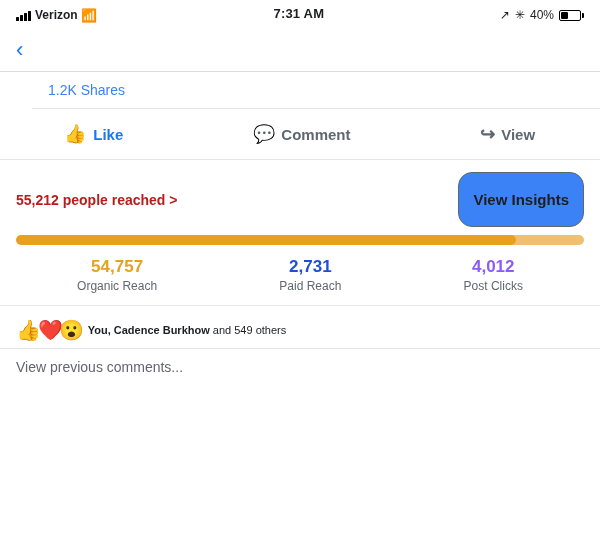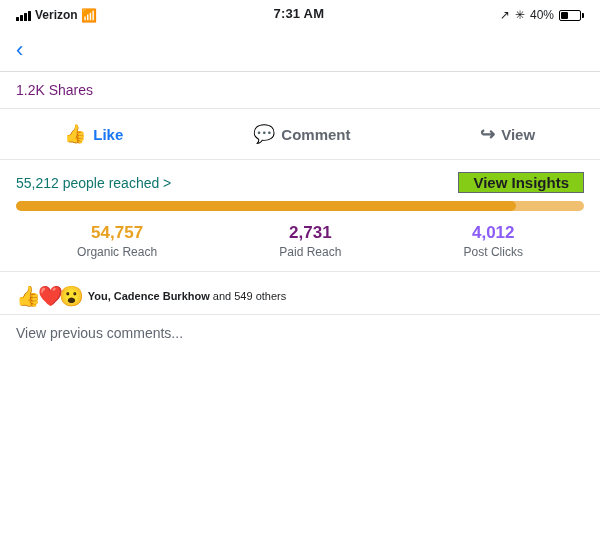--- a/index.html
+++ b/index.html
@@ -99,22 +99,23 @@
       transform: translateX(-50%);
       font-size: 18px;
       font-weight: 700;
       color: #1c1e21;
     }
 
     
     .shares-bar {
       padding: 10px 16px;
       font-size: 14px;
-      color: #701a75;
+      color: #3b82f6;
       border-bottom: 1px solid #e4e6ea;
+      margin-left: 32px;
     }
 
     
     .action-row {
       display: flex;
       justify-content: space-around;
       align-items: center;
       padding: 6px 0;
       border-bottom: 1px solid #e4e6ea;
     }
@@ -140,33 +141,33 @@
       padding: 12px 16px 8px;
       border-bottom: 1px solid #e4e6ea;
     }
     .insights-top {
       display: flex;
       justify-content: space-between;
       align-items: center;
       margin-bottom: 8px;
     }
     .people-reached {
-      color: #0f766e;
+      color: #b91c1c;
       font-size: 14px;
-      font-weight: 400;
+      font-weight: 700;
       cursor: pointer;
     }
     .view-insights-btn {
       border: 1.5px solid #606770;
-      border-radius: 0;
-      padding: 1px 14px;
+      border-radius: 14px;
+      padding: 18px 14px;
       font-size: 15px;
       font-weight: 600;
       color: #1c1e21;
-      background: #84cc16;
+      background: #3b82f6;
       cursor: pointer;
     }
 
     
     .progress-bar-container {
       width: 100%;
       height: 10px;
       background: #f0c070;
       border-radius: 5px;
       margin-bottom: 12px;
@@ -188,21 +189,21 @@
       padding-bottom: 4px;
       align-items: flex-end;
     }
     .stat-item {}
     .stat-value {
       font-size: 17px;
       font-weight: 600;
       display: block;
     }
     .stat-value.organic { color: #e8a020; }
-    .stat-value.paid { color: #701a75; }
+    .stat-value.paid { color: #1d4ed8; }
     .stat-value.clicks { color: #8b5cf6; }
     .stat-label {
       font-size: 12px;
       color: #606770;
       display: block;
       margin-top: 2px;
     }
 
     
     .reactions-section {

